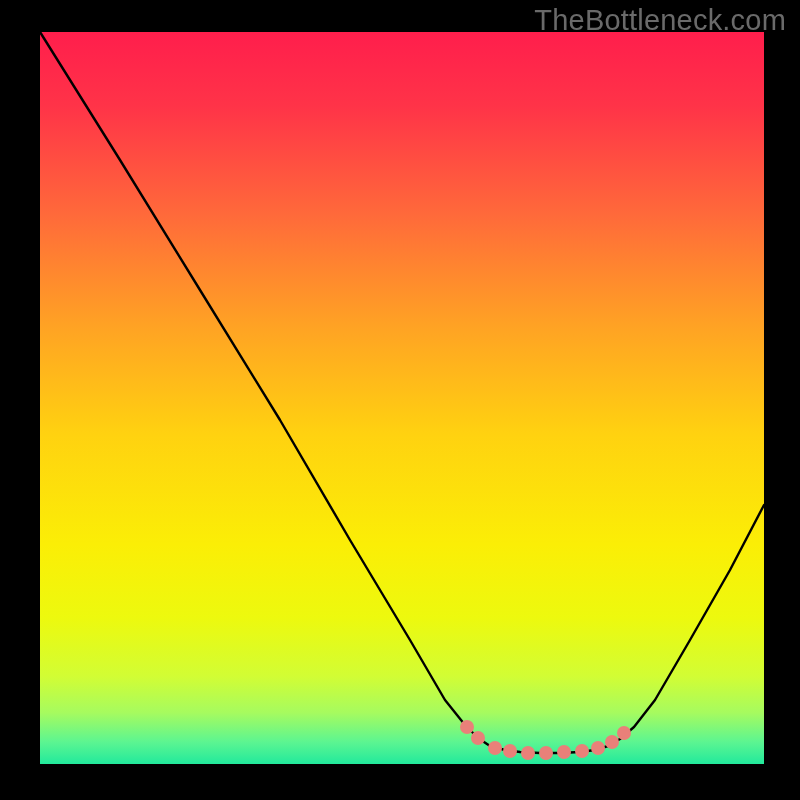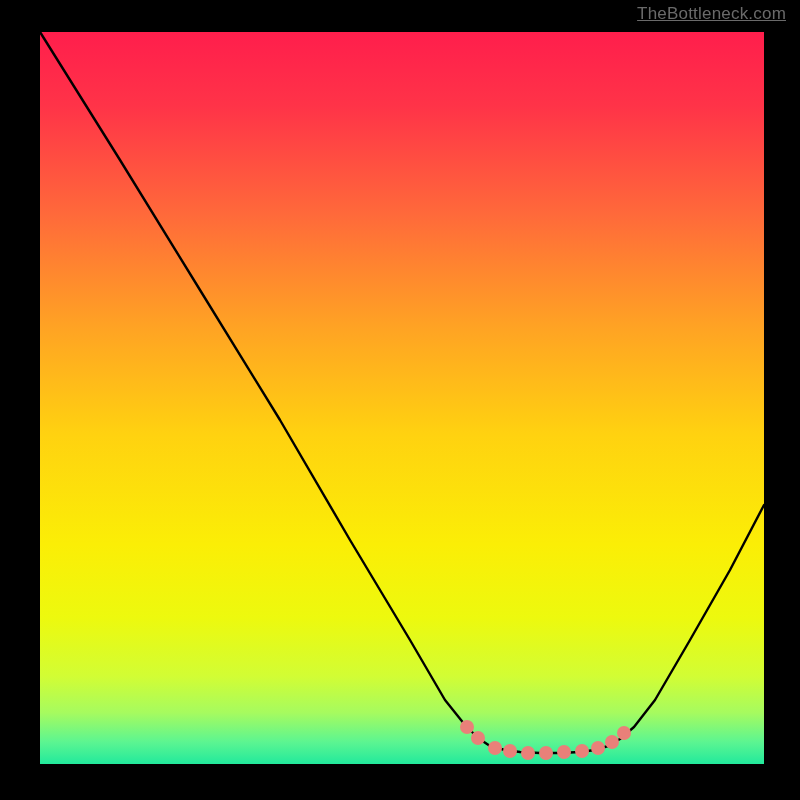--- a/index.html
+++ b/index.html
@@ -14,25 +14,24 @@
     position: relative;
     width: 800px;
     height: 800px;
   }
   .watermark {
     position: absolute;
     top: 4px;
     right: 14px;
     color: #6a6a6a;
     font-family: Arial, Helvetica, sans-serif;
-    font-size: 17px;
+    font-size: 29px;
     font-weight: 500;
     z-index: 10;
     letter-spacing: 0.2px;
-    text-decoration: underline;
   }
   svg {
     display: block;
   }
 </style>
 </head>
 <body>
 
 <div class="chart-container">
   <div class="watermark">TheBottleneck.com</div>

